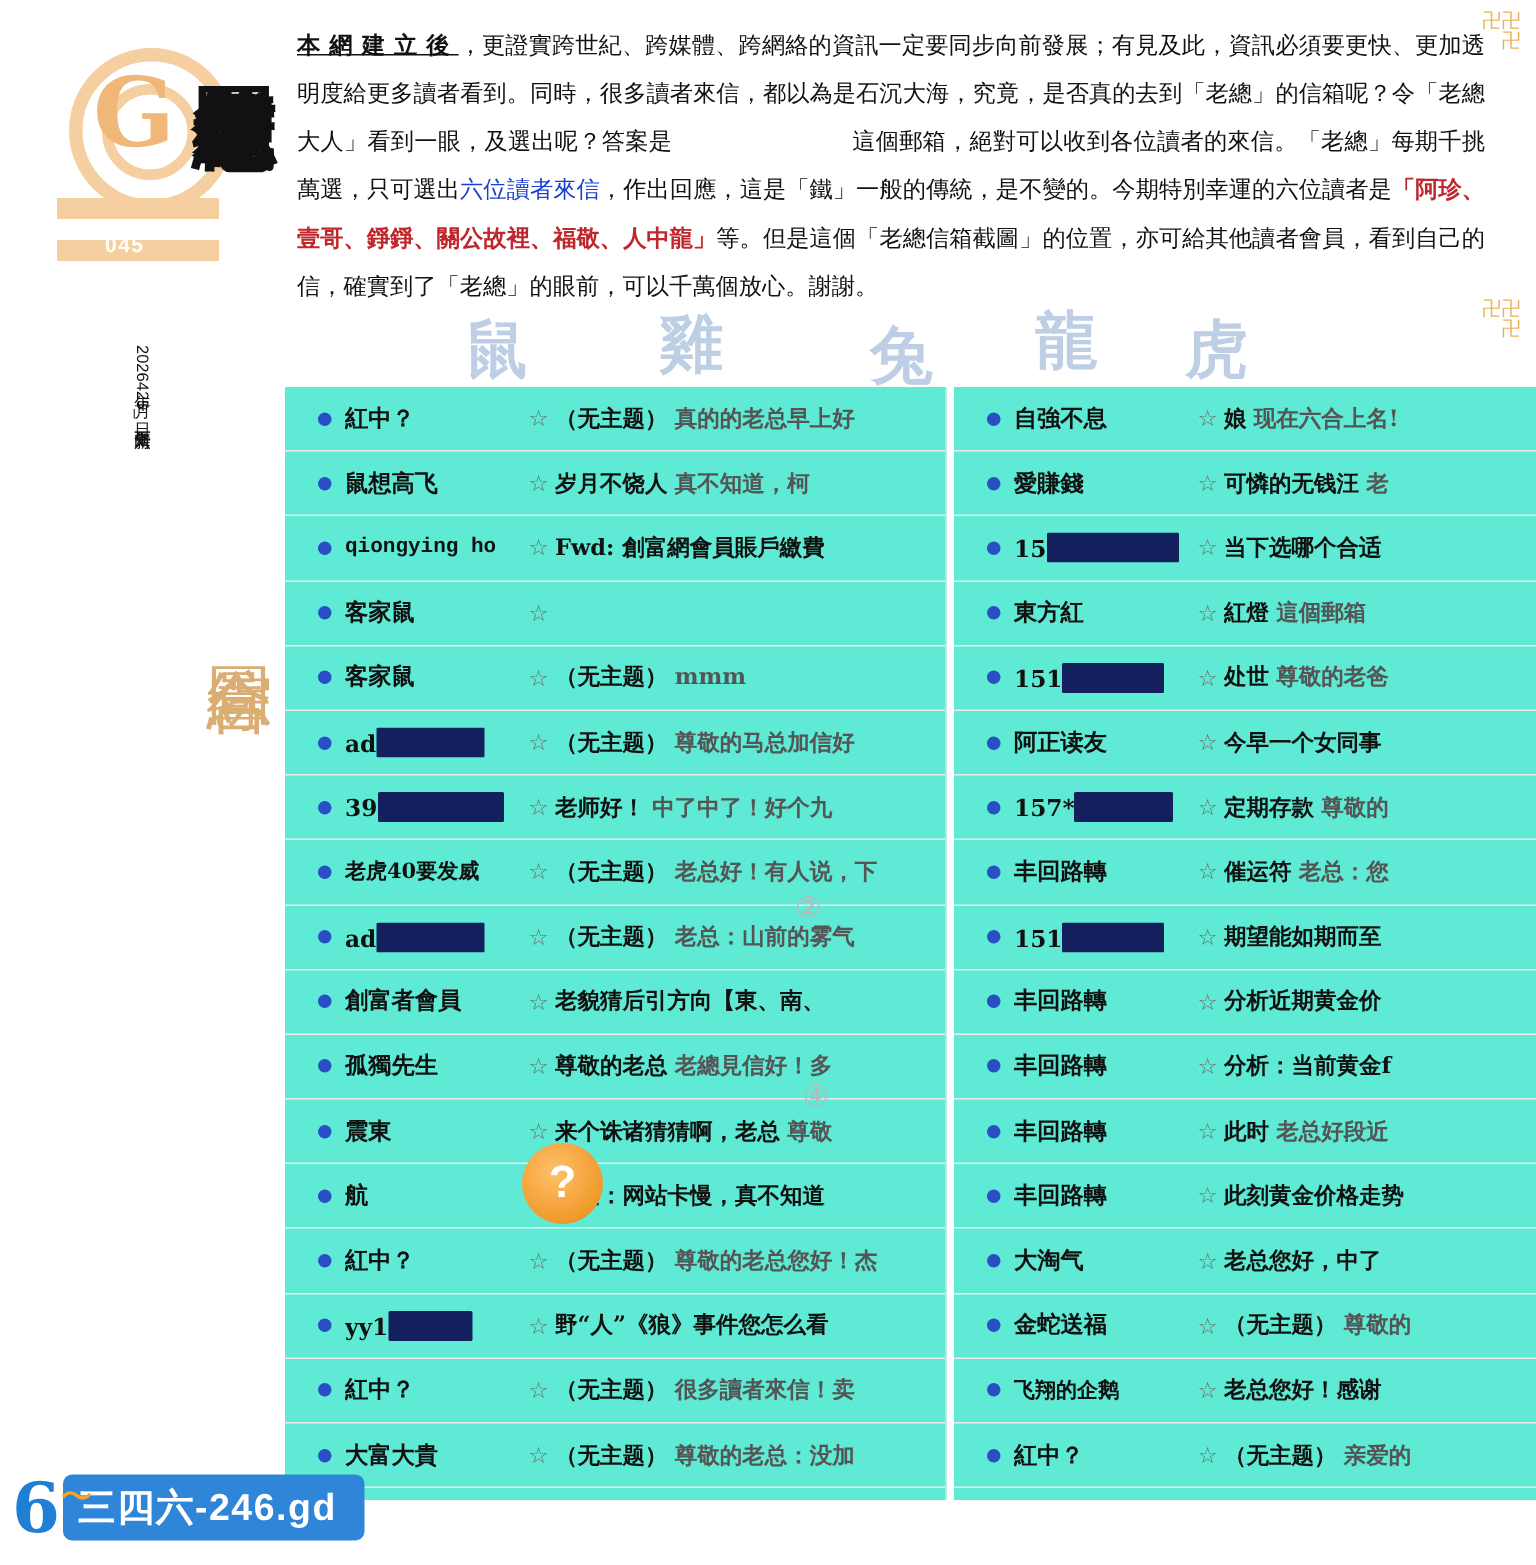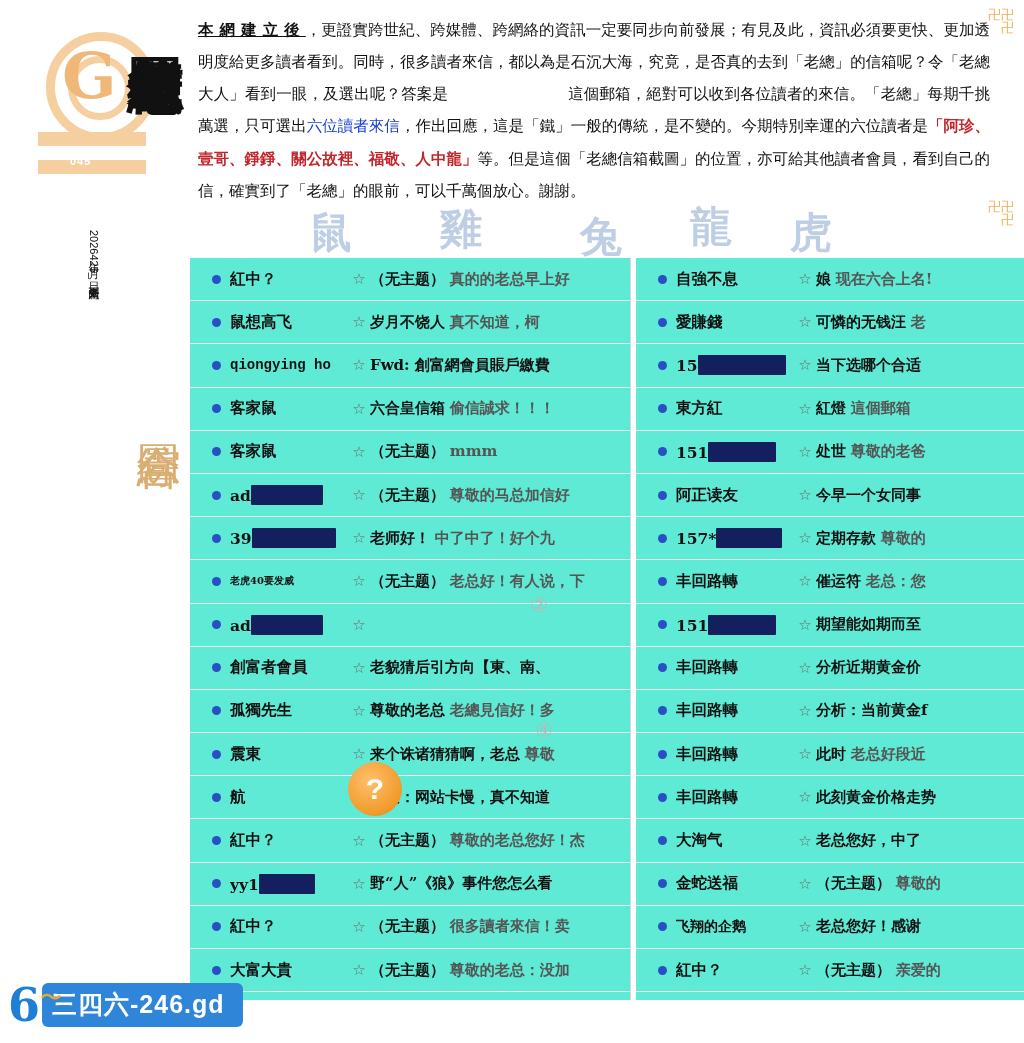--- a/index.html
+++ b/index.html
@@ -67,21 +67,21 @@
   }
   .seal-bar2 {
     position: absolute;
     left: 12px; top: 146px;
     width: 108px; height: 14px;
     background: #f5cfa0;
   }
   .seal-num {
     position: absolute;
     left: 44px; top: 142px;
-    font-size: 11px;
+    font-size: 14px;
     font-weight: bold;
     color: #ffffff;
     font-family: "Liberation Sans", sans-serif;
     letter-spacing: 1px;
   }
   .seal-glyph {
     position: absolute;
     left: 36px; top: 30px;
     font-size: 64px;
     color: #f0b878;
@@ -337,21 +337,20 @@
     <span class="dot"></span>
     <span class="sender" style="font-family:Liberation Mono, monospace;font-size:14px;">qiongying ho</span>
     <span class="star">☆</span>
     <span class="subject"><span class="hd">Fwd: 創富網會員賬戶繳費</span> <span class="dim"></span></span>
   </div>
 
   <div class="mail-row">
     <span class="dot"></span>
     <span class="sender">客家鼠</span>
     <span class="star">☆</span>
-    <span class="subject"><span class="hd">六合皇信箱</span> <span class="dim">偷信誠求！！！</span></span>
   </div>
 
   <div class="mail-row">
     <span class="dot"></span>
     <span class="sender">客家鼠</span>
     <span class="star">☆</span>
     <span class="subject"><span class="hd">（无主题）</span> <span class="dim">mmm</span></span>
   </div>
 
   <div class="mail-row">
@@ -363,29 +362,30 @@
 
   <div class="mail-row">
     <span class="dot"></span>
     <span class="sender"><span>39</span><span class="redact" style="width:84px"></span></span>
     <span class="star">☆</span>
     <span class="subject"><span class="hd">老师好！</span> <span class="dim">中了中了！好个九</span></span>
   </div>
 
   <div class="mail-row">
     <span class="dot"></span>
-    <span class="sender" style="font-size:10px">老虎40要发威</span>
+    <span class="sender" style="font-size:14px">老虎40要发威</span>
     <span class="star">☆</span>
     <span class="subject"><span class="hd">（无主题）</span> <span class="dim">老总好！有人说，下</span></span>
   </div>
 
   <div class="mail-row">
     <span class="dot"></span>
     <span class="sender"><span>ad</span><span class="redact" style="width:72px"></span></span>
     <span class="star">☆</span>
+    <span class="subject"><span class="hd">（无主题）</span> <span class="dim">老总：山前的雾气</span></span>
   </div>
 
   <div class="mail-row">
     <span class="dot"></span>
     <span class="sender">創富者會員</span>
     <span class="star">☆</span>
     <span class="subject"><span class="hd">老貌猜后引方向【東、南、</span> <span class="dim"></span></span>
   </div>
 
   <div class="mail-row">

